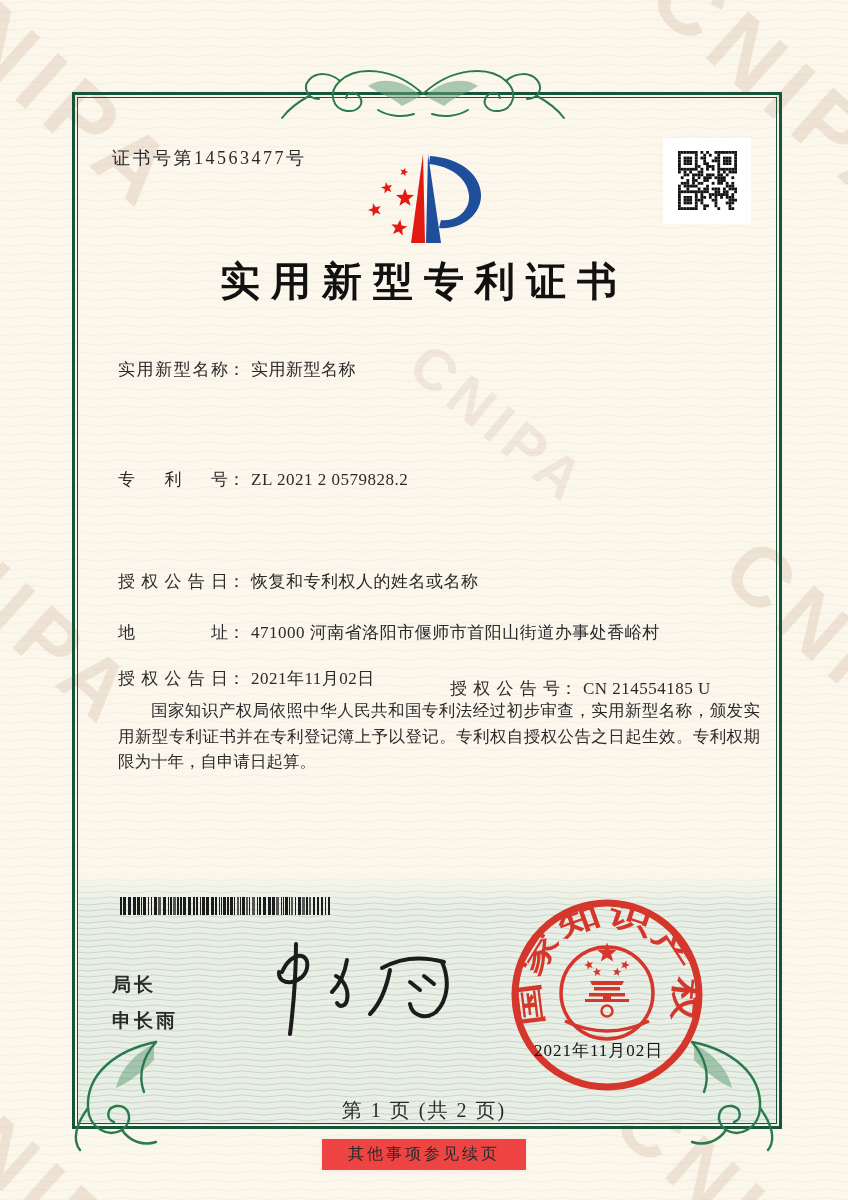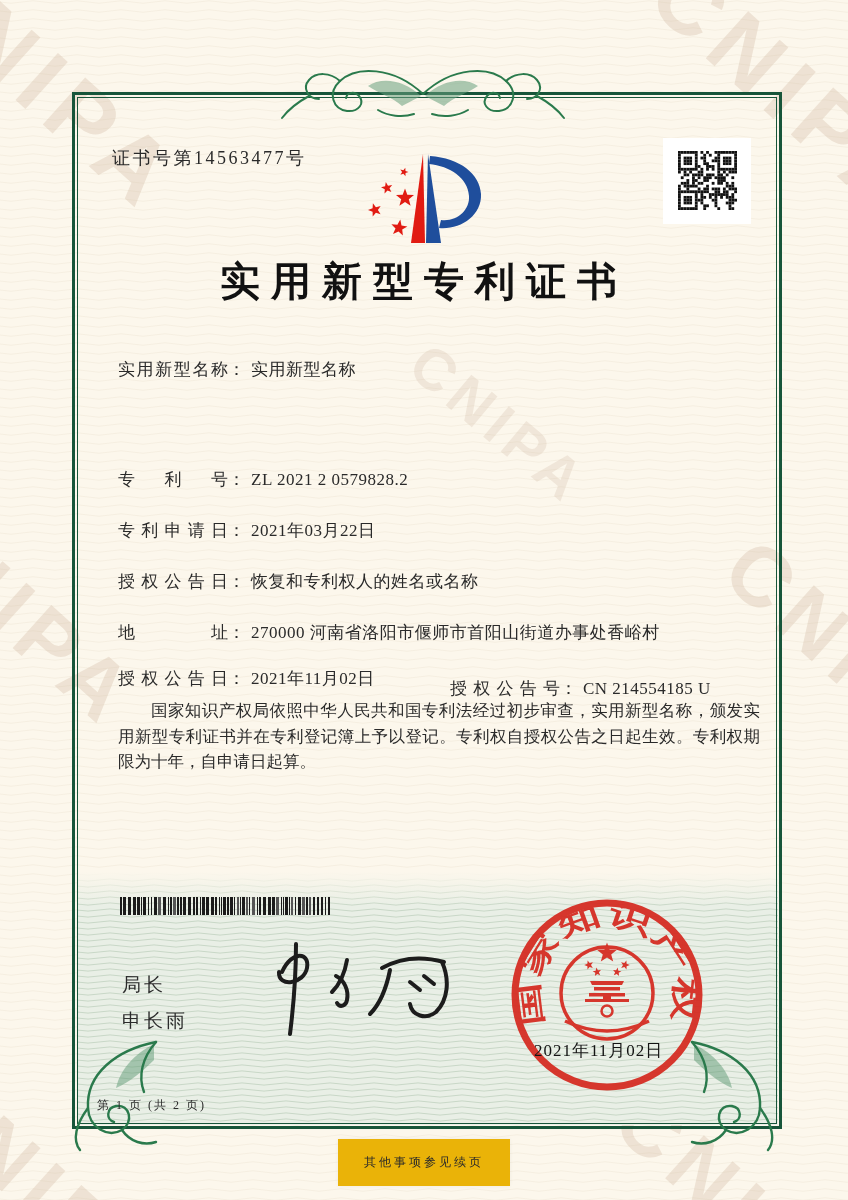--- a/index.html
+++ b/index.html
@@ -31,30 +31,30 @@
   .fcolon{display:inline-block;margin-right:6px;}
   .fvalue{letter-spacing:.5px;}
   .pair2{position:absolute;left:332px;top:10px;}
   
   .paras{position:absolute;left:118px;top:698px;width:642px;font-size:16.5px;
          line-height:25.5px;text-align:justify;z-index:4;}
   .paras p{margin:0;text-indent:2em;}
   
   .barcode{position:absolute;left:120px;top:897px;width:216px;height:18px;display:flex;z-index:4;}
   .barcode span{display:block;height:100%;}
-  .signer{position:absolute;left:122px;font-size:19px;z-index:4;
-          font-family:"Liberation Sans","DejaVu Sans",sans-serif;color:#2b2b2b;letter-spacing:3px;}
+  .signer{position:absolute;left:112px;font-size:19px;z-index:4;
+          font-family:"Liberation Sans","DejaVu Sans",sans-serif;color:#2b2b2b;letter-spacing:3px;font-weight:bold;}
   .signature{position:absolute;left:252px;top:938px;z-index:4;}
   .seal{position:absolute;left:507px;top:895px;z-index:5;opacity:.92;}
   .sealdate{position:absolute;left:534px;top:1039px;font-size:17px;color:#141414;
             letter-spacing:1px;z-index:6;white-space:nowrap;}
-  .pageinfo{position:absolute;left:72px;top:1097px;width:704px;text-align:left;
-            font-size:12px;letter-spacing:2px;z-index:4;margin-left:25px;}
-  .footnote{position:absolute;left:50%;transform:translateX(-50%);top:1139px;background:#eab308;
-            padding:15px 26px;font-size:12px;letter-spacing:3px;z-index:4;box-shadow:0 0 4px rgba(0,0,0,.05);}
+  .pageinfo{position:absolute;left:72px;top:1097px;width:704px;text-align:center;
+            font-size:20px;letter-spacing:2px;z-index:4;}
+  .footnote{position:absolute;left:50%;transform:translateX(-50%);top:1139px;background:#ef4444;
+            padding:5px 26px;font-size:16px;letter-spacing:3px;z-index:4;box-shadow:0 0 4px rgba(0,0,0,.05);}
   .orn{position:absolute;z-index:3;pointer-events:none;}
   svg{display:block;}
 </style>
 </head>
 <body>
 
 <div class="page">
 
   <svg class="abs" style="left:0;top:0;z-index:0;opacity:.28" width="848" height="1200">
       <path d="M0,2 q11,2.5 22,0 q11,-2.5 22,0 q11,2.5 22,0 q11,-2.5 22,0 q11,2.5 22,0 q11,-2.5 22,0 q11,2.5 22,0 q11,-2.5 22,0 q11,2.5 22,0 q11,-2.5 22,0 q11,2.5 22,0 q11,-2.5 22,0 q11,2.5 22,0 q11,-2.5 22,0 q11,2.5 22,0 q11,-2.5 22,0 q11,2.5 22,0 q11,-2.5 22,0 q11,2.5 22,0 q11,-2.5 22,0 q11,2.5 22,0 q11,-2.5 22,0 q11,2.5 22,0 q11,-2.5 22,0 q11,2.5 22,0 q11,-2.5 22,0 q11,2.5 22,0 q11,-2.5 22,0 q11,2.5 22,0 q11,-2.5 22,0 q11,2.5 22,0 q11,-2.5 22,0 q11,2.5 22,0 q11,-2.5 22,0 q11,2.5 22,0 q11,-2.5 22,0 q11,2.5 22,0 q11,-2.5 22,0 q11,2.5 22,0 q11,-2.5 22,0" fill="none" stroke="#ddd1ba" stroke-width="0.8"></path>
@@ -545,28 +545,25 @@
   </div>
 
   <div class="title">实用新型专利证书</div>
 
   <div class="frow" style="top:358px">
     <span class="flabel">实用新型名称</span><span class="fcolon">：</span><span class="fvalue">实用新型名称</span>
   </div>
   <div class="frow" style="top:468px">
     <span class="flabel">专利号</span><span class="fcolon">：</span><span class="fvalue">ZL 2021 2 0579828.2</span>
   </div>
-  <div class="frow" style="top:519px">
-    <span class="flabel">专利申请日</span><span class="fcolon">：</span><span class="fvalue">2021年03月22日</span>
-  </div>
   <div class="frow" style="top:570px">
     <span class="flabel">授权公告日</span><span class="fcolon">：</span><span class="fvalue">恢复和专利权人的姓名或名称</span>
   </div>
   <div class="frow" style="top:621px">
-    <span class="flabel">地址</span><span class="fcolon">：</span><span class="fvalue">270000 河南省洛阳市偃师市首阳山街道办事处香峪村</span>
+    <span class="flabel">地址</span><span class="fcolon">：</span><span class="fvalue">471000 河南省洛阳市偃师市首阳山街道办事处香峪村</span>
   </div>
   <div class="frow" style="top:667px">
     <span class="flabel">授权公告日</span><span class="fcolon">：</span><span class="fvalue">2021年11月02日</span>
     <span class="pair2">
       <span class="flabel">授权公告号</span><span class="fcolon">：</span><span class="fvalue">CN 214554185 U</span>
     </span>
   </div>
 
   <div class="paras">
     <p>国家知识产权局依照中华人民共和国专利法经过初步审查，实用新型名称，颁发实用新型专利证书并在专利登记簿上予以登记。专利权自授权公告之日起生效。专利权期限为十年，自申请日起算。</p>

